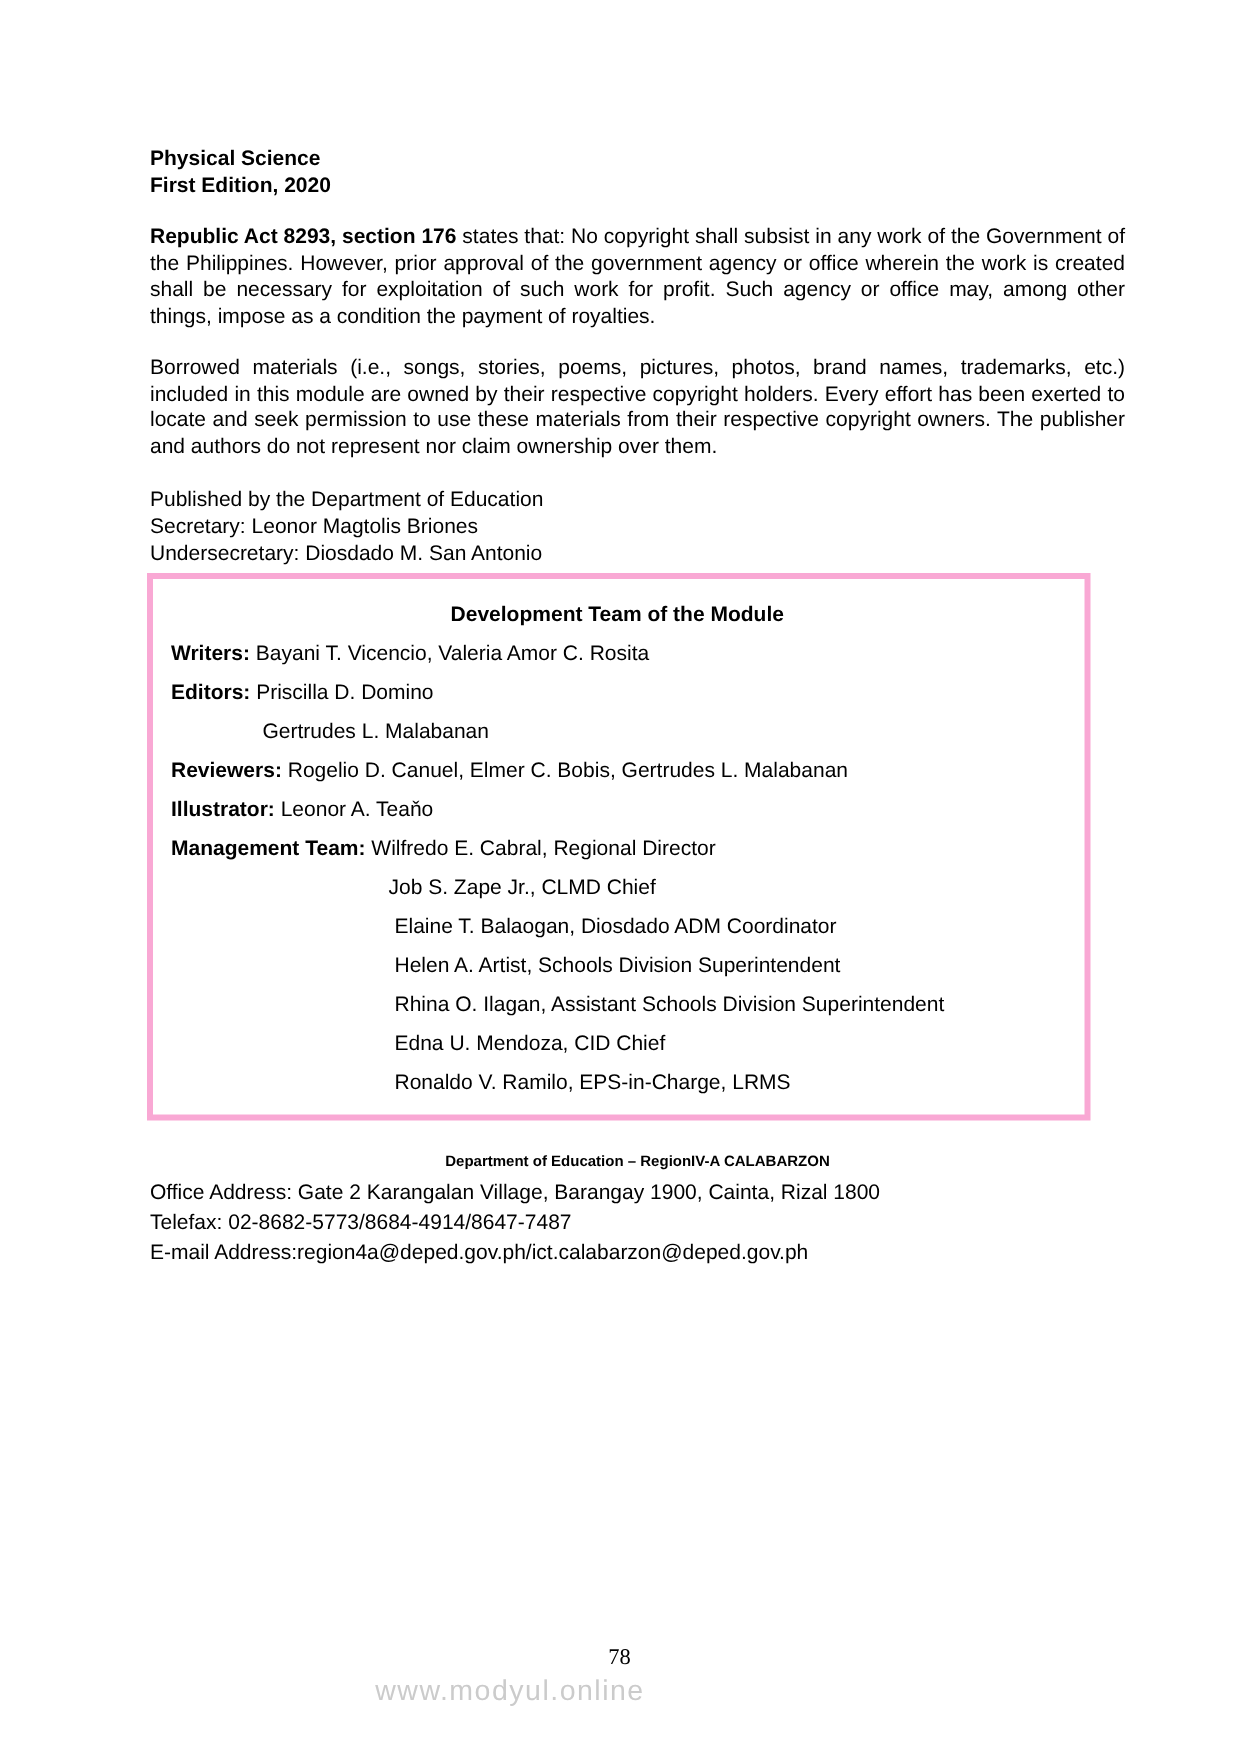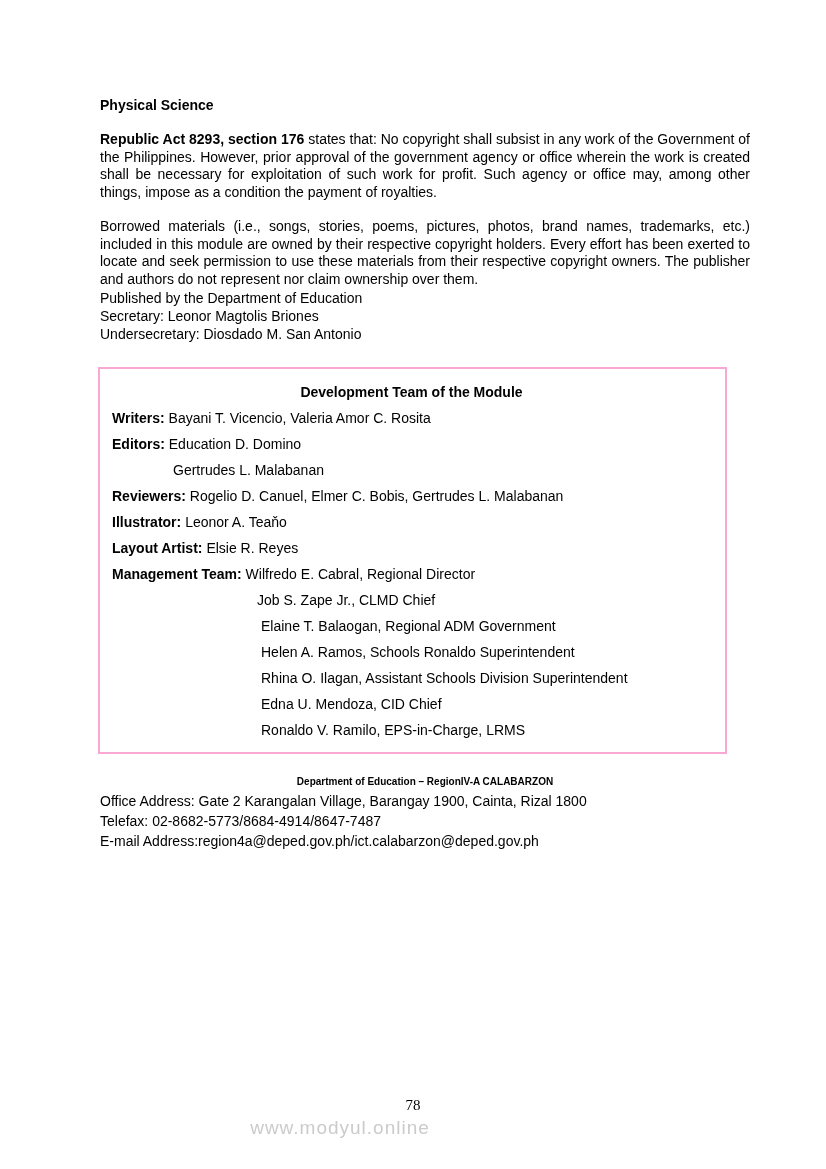--- a/index.html
+++ b/index.html
@@ -26,30 +26,30 @@
     line-height: 18px;
   }
   .para {
     margin: 17px 0 0 0;
     font-size: 14px;
     line-height: 17.5px;
     text-align: justify;
   }
   .para .lead { font-weight: bold; }
   .pub-block {
-    margin-top: 1px;
+    margin-top: 17px;
     font-size: 14px;
     line-height: 18px;
   }
   .team-box {
     box-sizing: border-box;
-    margin-top: 24px;
+    margin-top: 5px;
     margin-left: -2px;
     width: 629px;
-    border: 2px solid #f9a8d4;
+    border: 4px solid #f9a8d4;
     padding: 10px 14px 9px 12px;
     font-size: 14px;
     line-height: 26px;
   }
   .team-title {
     text-align: center;
     font-weight: bold;
   }
   .trow .tlbl { font-weight: bold; }
   .indent-ed { padding-left: 61px; }
@@ -88,44 +88,44 @@
   }
 </style>
 </head>
 <body>
 
 <div class="page">
   <div class="content">
 
     <div class="title-block">
       <div>Physical Science</div>
+      <div>First Edition, 2020</div>
     </div>
 
     <p class="para"><span class="lead">Republic Act 8293, section 176</span><span> states that: No copyright shall subsist in any work of the Government of the Philippines. However, prior approval of the government agency or office wherein the work is created shall be necessary for exploitation of such work for profit. Such agency or office may, among other things, impose as a condition the payment of royalties.</span></p>
 
     <p class="para">Borrowed materials (i.e., songs, stories, poems, pictures, photos, brand names, trademarks, etc.) included in this module are owned by their respective copyright holders. Every effort has been exerted to locate and seek permission to use these materials from their respective copyright owners. The publisher and authors do not represent nor claim ownership over them.</p>
 
     <div class="pub-block">
       <div>Published by the Department of Education</div>
       <div>Secretary: Leonor Magtolis Briones</div>
       <div>Undersecretary: Diosdado M. San Antonio</div>
     </div>
 
     <div class="team-box">
       <div class="team-title">Development Team of the Module</div>
       <div class="trow"><b class="tlbl">Writers:</b> <span>Bayani T. Vicencio, Valeria Amor C. Rosita</span></div>
-      <div class="trow"><b class="tlbl">Editors:</b> <span>Education D. Domino</span></div>
+      <div class="trow"><b class="tlbl">Editors:</b> <span>Priscilla D. Domino</span></div>
       <div class="trow indent-ed"><span>Gertrudes L. Malabanan</span></div>
       <div class="trow"><b class="tlbl">Reviewers:</b> <span>Rogelio D. Canuel, Elmer C. Bobis, Gertrudes L. Malabanan</span></div>
       <div class="trow"><b class="tlbl">Illustrator:</b> <span>Leonor A. Teaňo</span></div>
-      <div class="trow"><b class="tlbl">Layout Artist:</b> <span>Elsie R. Reyes</span></div>
       <div class="trow"><b class="tlbl">Management Team:</b> <span>Wilfredo E. Cabral, Regional Director</span></div>
       <div class="trow indent-mg1"><span>Job S. Zape Jr., CLMD Chief</span></div>
-      <div class="trow indent-mg"><span>Elaine T. Balaogan, Regional ADM Government</span></div>
-      <div class="trow indent-mg"><span>Helen A. Ramos, Schools Ronaldo Superintendent</span></div>
+      <div class="trow indent-mg"><span>Elaine T. Balaogan, Diosdado ADM Coordinator</span></div>
+      <div class="trow indent-mg"><span>Helen A. Artist, Schools Division Superintendent</span></div>
       <div class="trow indent-mg"><span>Rhina O. Ilagan, Assistant Schools Division Superintendent</span></div>
       <div class="trow indent-mg"><span>Edna U. Mendoza, CID Chief</span></div>
       <div class="trow indent-mg"><span>Ronaldo V. Ramilo, EPS-in-Charge, LRMS</span></div>
     </div>
 
     <div class="dept-heading">Department of Education – RegionIV-A CALABARZON</div>
 
     <div class="addr-block">
       <div>Office Address: Gate 2 Karangalan Village, Barangay 1900, Cainta, Rizal 1800</div>
       <div>Telefax: 02-8682-5773/8684-4914/8647-7487</div>

